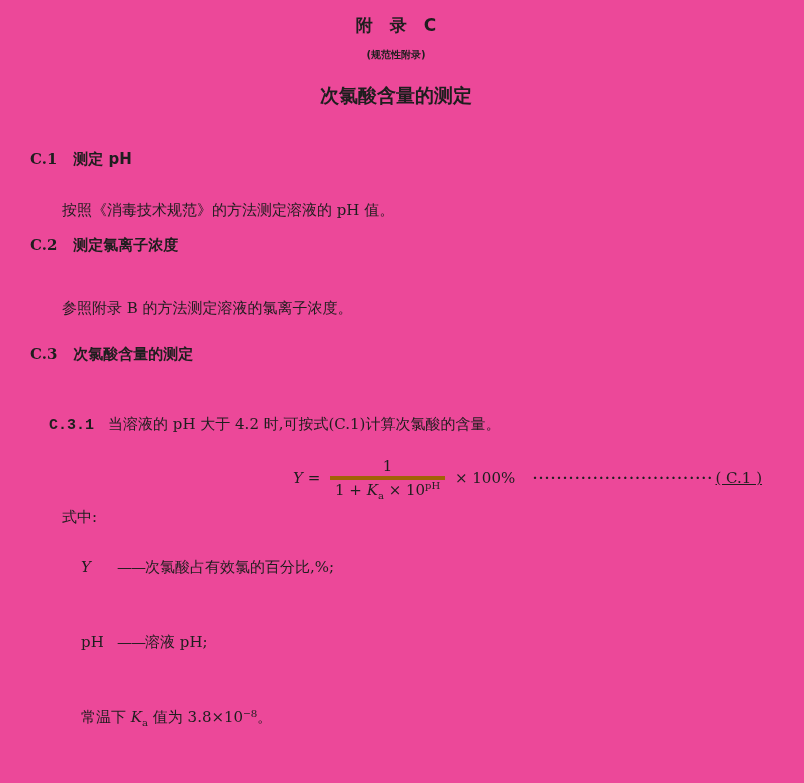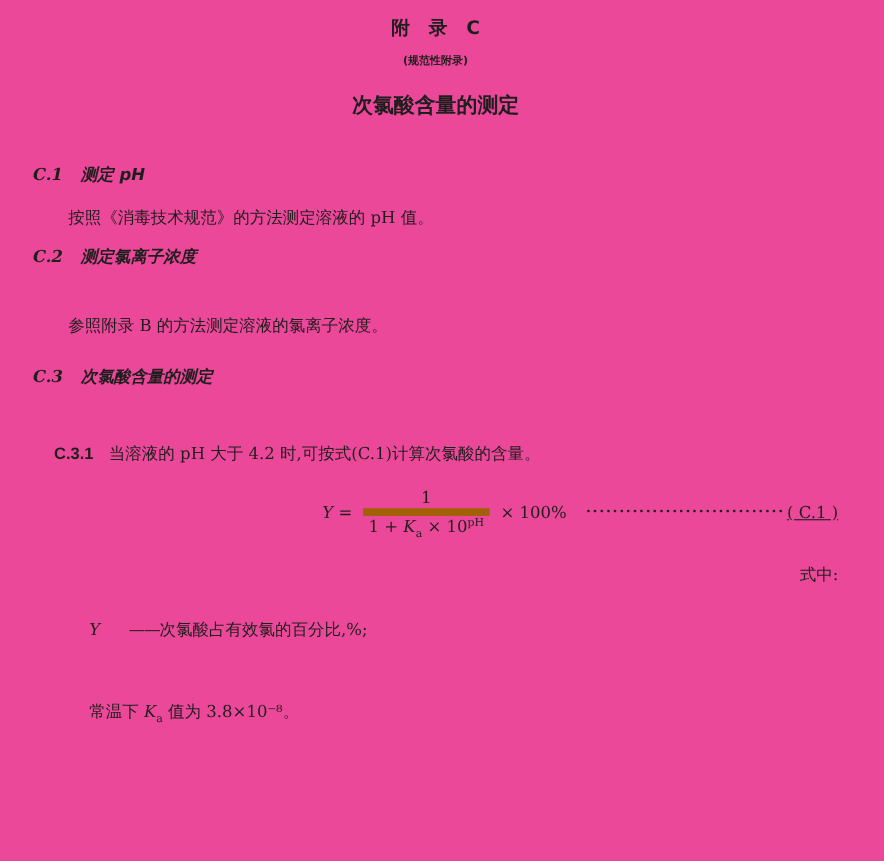--- a/index.html
+++ b/index.html
@@ -11,45 +11,45 @@
     background:#ec4899;
     color:#1e1e1e;
     font-family:"DejaVu Serif","Liberation Serif",serif;
     font-size:15px;
     overflow:hidden;
   }
   .title{ text-align:center; font-weight:bold; font-family:"DejaVu Sans","Liberation Sans",sans-serif; white-space:pre;}
   .t1{ font-size:17px; padding-top:4px;}
   .t2{ font-size:10px; margin-top:11px;}
   .t3{ font-size:19px; margin-top:21px;}
-  .h1{ font-weight:bold; font-family:"DejaVu Sans","Liberation Sans",sans-serif; font-size:15px;font-style:italic;}
+  .h1{ font-weight:bold; font-family:"DejaVu Sans","Liberation Sans",sans-serif; font-size:15px;}
   .h1 .num{ font-family:"DejaVu Serif",serif; font-weight:bold; margin-right:16px;}
   .mt-c1{ margin-top:41px;}
   .mt-c2{ margin-top:16px;}
   .mt-c3{ margin-top:27px;}
   .body{ margin:0;}
   .ind{ padding-left:32px;}
-  .mt-b1{ margin-top:20px;}
+  .mt-b1{ margin-top:32px;}
   .mt-b2{ margin-top:44px;}
   .h2{ margin-top:33px; white-space:pre;}
-  .h2 .num{ font-weight:bold; font-family:Liberation Sans, sans-serif; margin-right:14px;}
+  .h2 .num{ font-weight:bold; font-family:Liberation Mono, monospace; margin-right:14px;}
   .formula-row{
     display:flex; align-items:center; white-space:pre;
     height:52px; font-size:15px;
   }
   .f1{ padding-left:263px;}
   .var{ font-style:italic;}
   .frac{ display:inline-flex; flex-direction:column; align-items:center; margin:0 5px; line-height:1.25;}
   .frac .fnum{ padding:0 4px;}
-  .frac .fden{ border-top:7px solid #a16207; padding:1px 5px 0;}
+  .frac .fden{ border-top:4px solid #a16207; padding:1px 5px 0;}
   sup,sub{ font-size:10px; line-height:0;}
   .leader{ margin-left:auto; display:flex; align-items:center;}
   .dots{ letter-spacing:1.5px; font-weight:bold; font-size:13px; transform:translateY(-1px);}
   .eqlabel{ margin-left:2px;text-decoration:underline;}
-  .where{ margin-top:18px; line-height:25px;text-align:right;}
+  .where{ margin-top:1px; line-height:25px;}
   .def{ line-height:25px; padding-left:32px; white-space:pre;}
   .def .term{ display:inline-block; white-space:pre;}
   .d31 .term{ width:36px;}
   .dash{ letter-spacing:-1px;}
   .note{ line-height:25px; padding-left:32px; white-space:pre;}
 </style>
 </head>
 <body>
 
 <div class="page">
@@ -78,17 +78,20 @@
 
   <div class="formula-row f1">
     <span class="var">Y</span><span> = </span><span class="frac"><span class="fnum">1</span><span class="fden"><span>1 + </span><span class="var">K</span><sub>a</sub><span> × 10</span><sup>pH</sup></span></span><span> × 100%</span><span class="leader"><span class="dots">······························</span><span class="eqlabel">( C.1 )</span></span>
   </div>
 
   <div class="where ind">式中:</div>
 
   <div class="def d31">
     <span class="term var">Y</span><span class="dash">——</span><span>次氯酸占有效氯的百分比,%;</span>
   </div>
+  <div class="def d31">
+    <span class="term">pH</span><span class="dash">——</span><span>溶液 pH;</span>
+  </div>
   <div class="note">
     <span>常温下 </span><span class="var">K</span><sub>a</sub><span> 值为 3.8×10⁻⁸。</span>
   </div>
 
 </div>
 
 </body></html>

